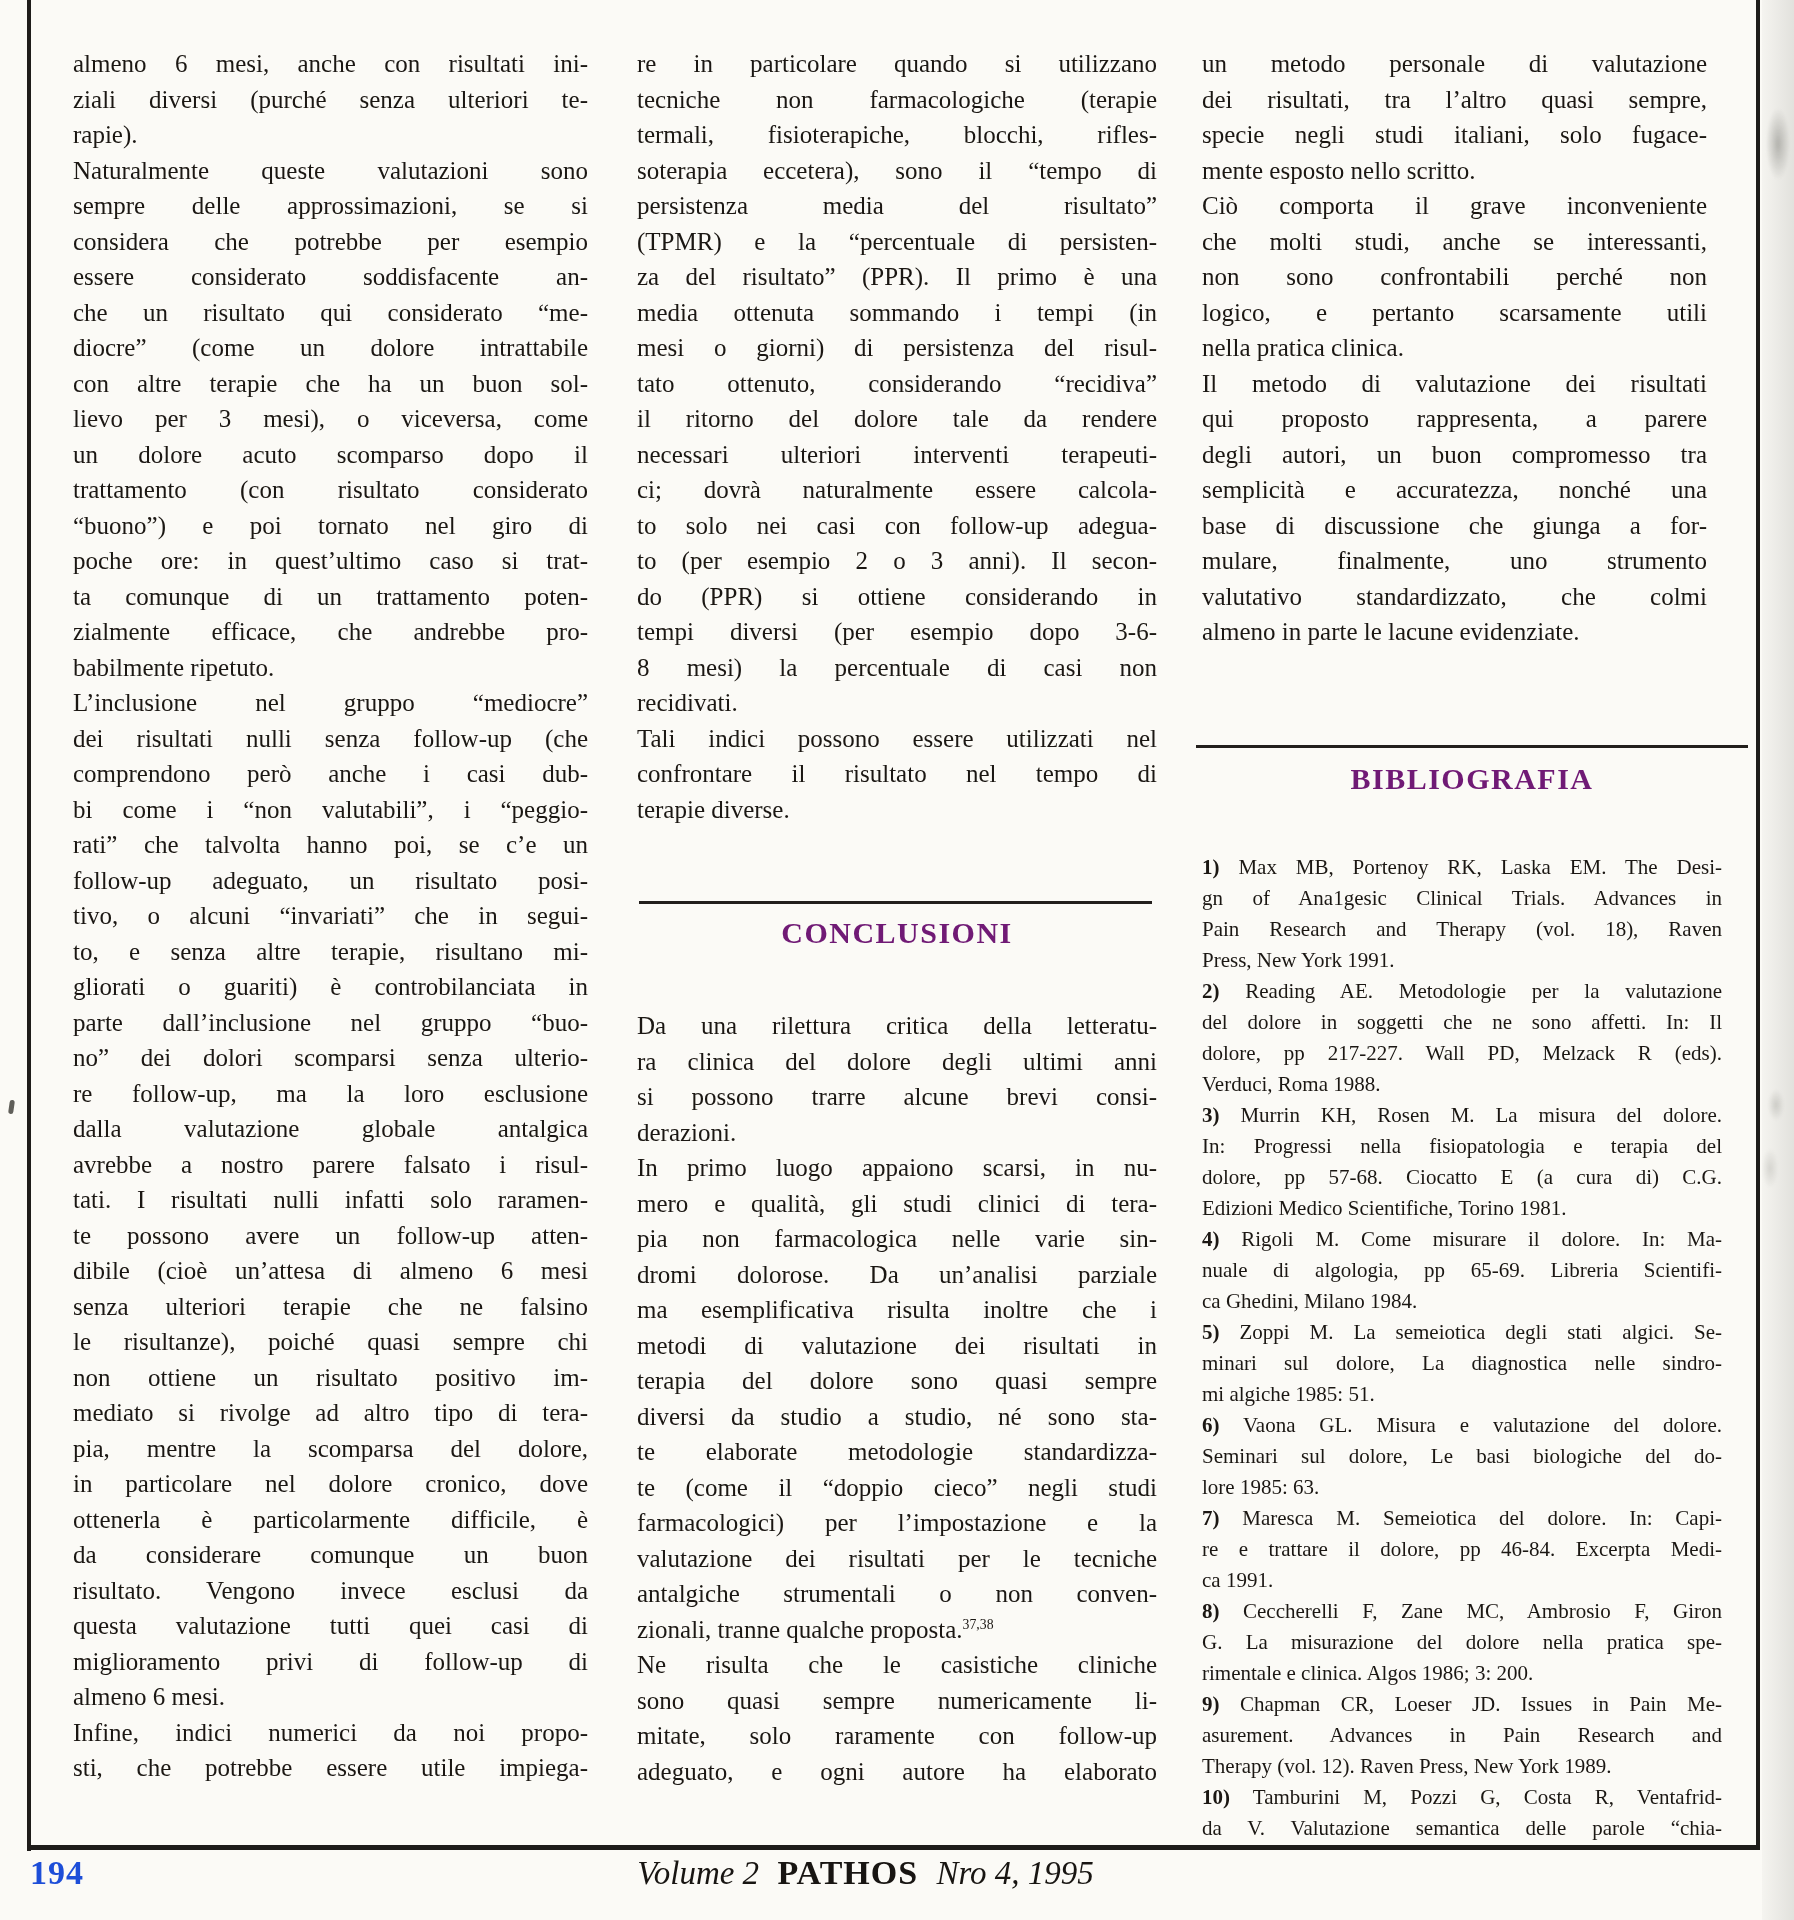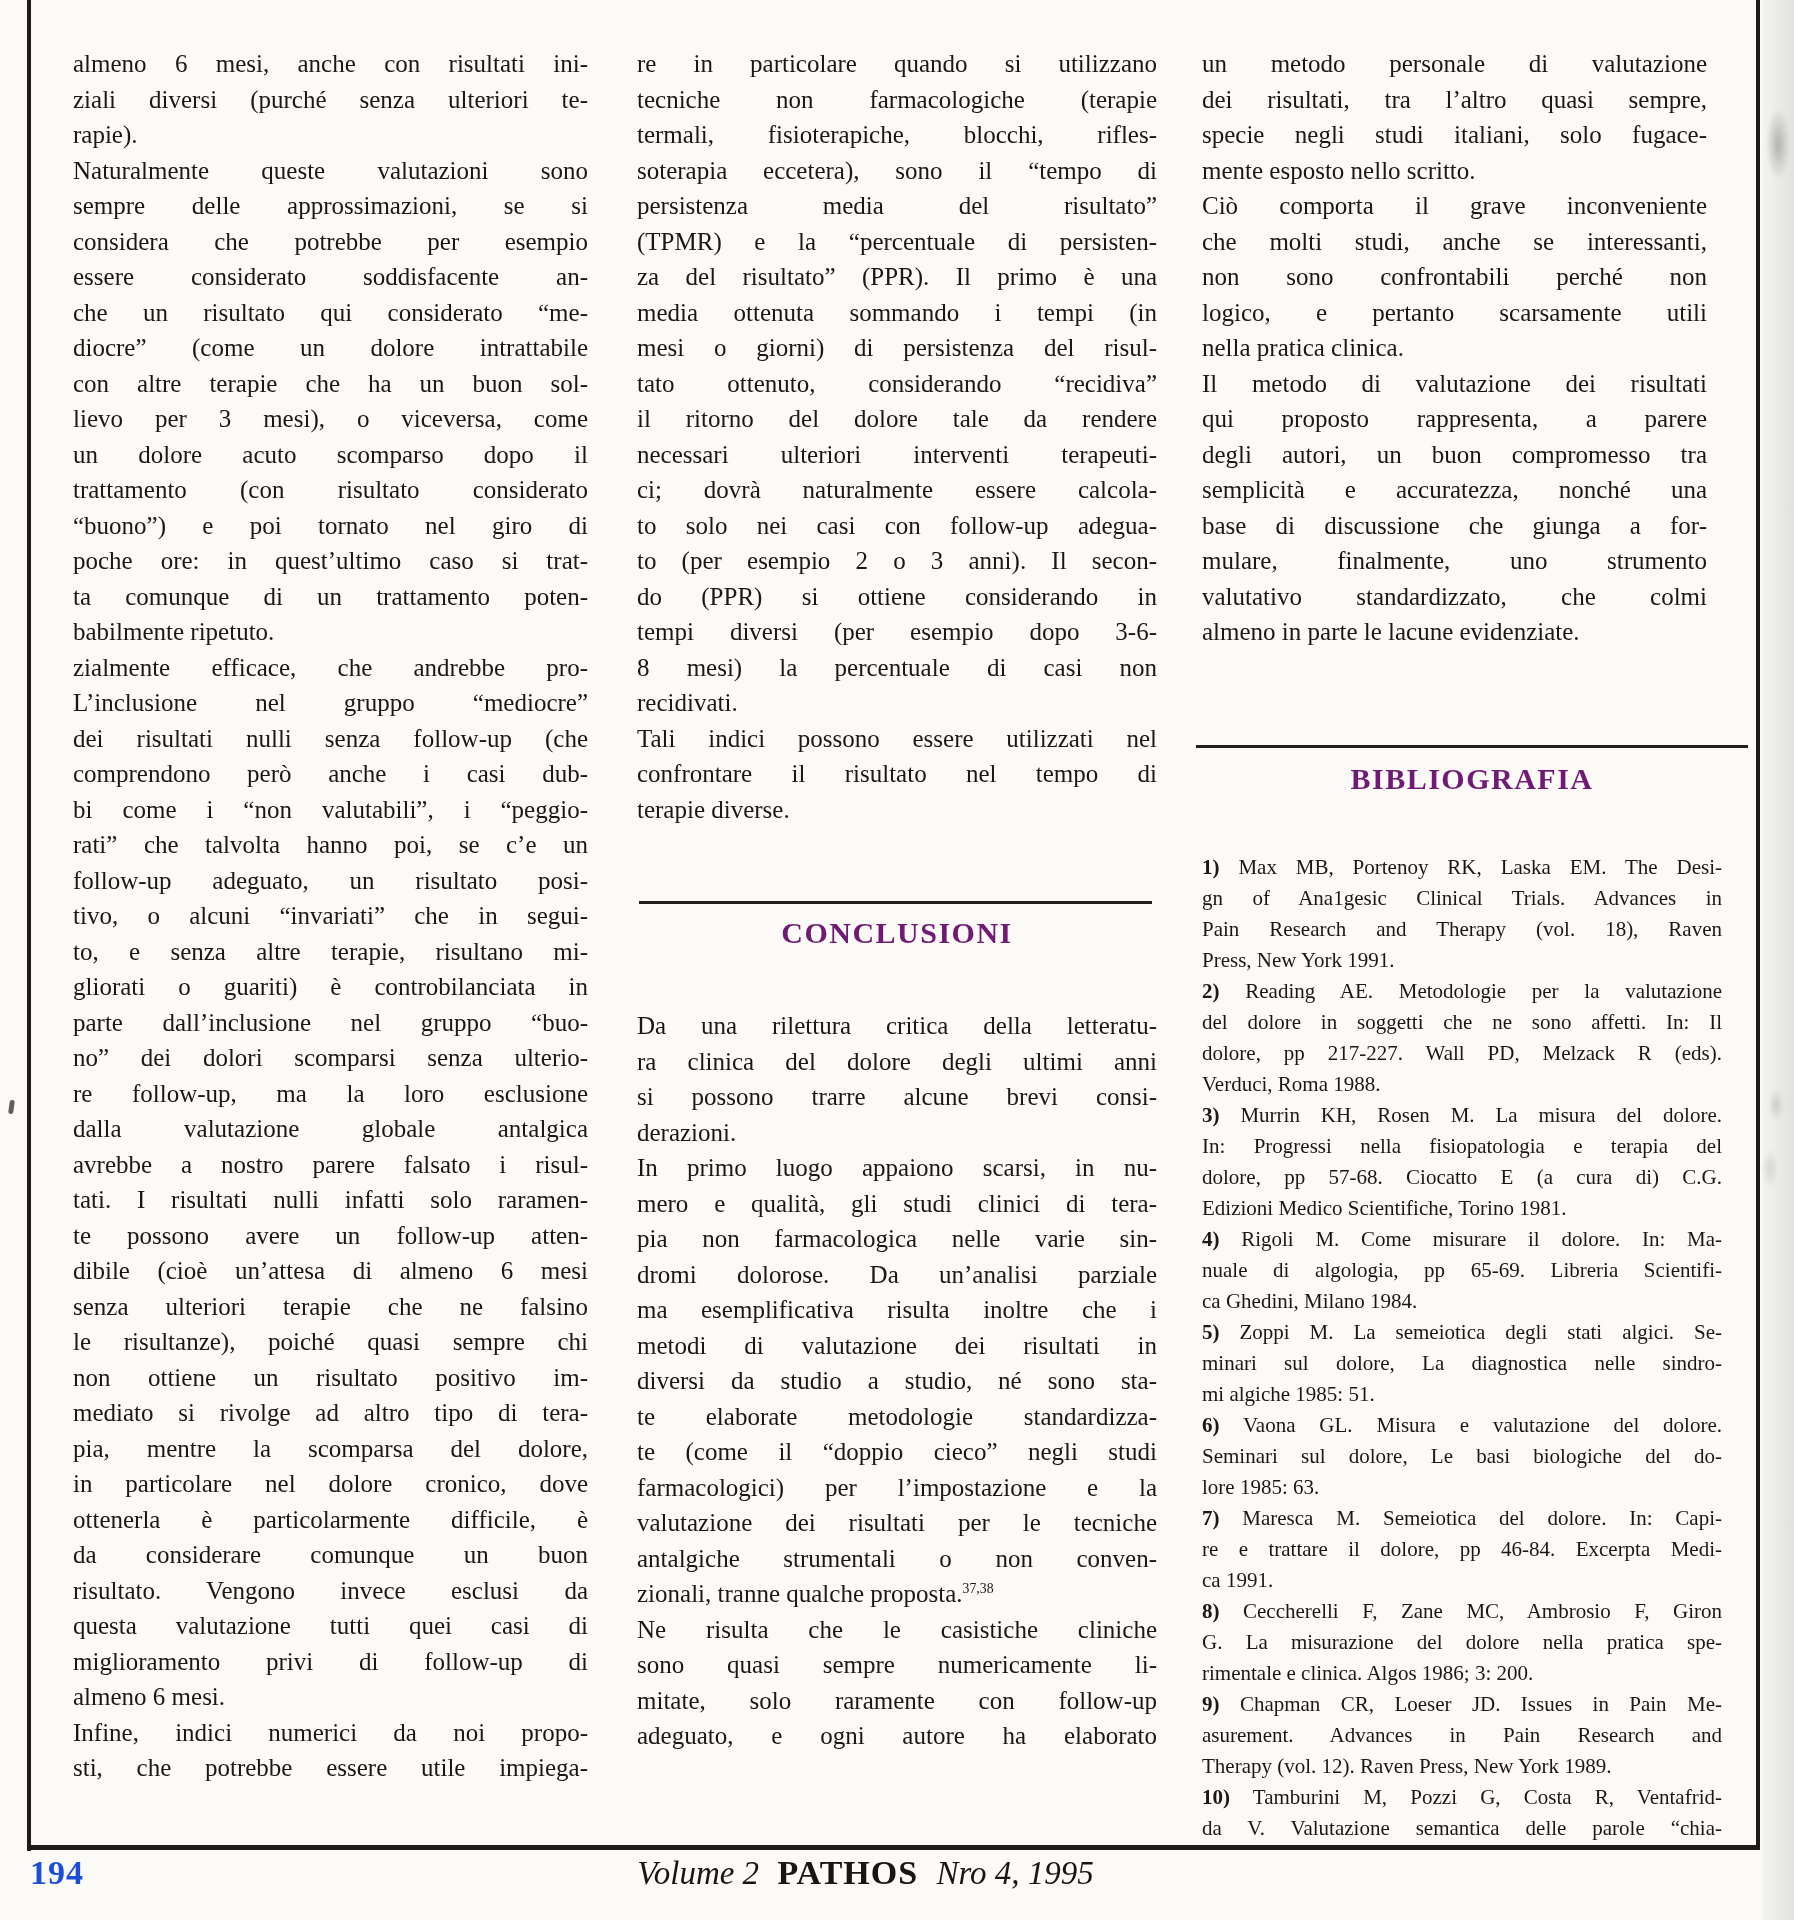--- a/index.html
+++ b/index.html
@@ -82,22 +82,22 @@
     <div class="tl">essere considerato soddisfacente an-</div>
     <div class="tl">che un risultato qui considerato “me-</div>
     <div class="tl">diocre” (come un dolore intrattabile</div>
     <div class="tl">con altre terapie che ha un buon sol-</div>
     <div class="tl">lievo per 3 mesi), o viceversa, come</div>
     <div class="tl">un dolore acuto scomparso dopo il</div>
     <div class="tl">trattamento (con risultato considerato</div>
     <div class="tl">“buono”) e poi tornato nel giro di</div>
     <div class="tl">poche ore: in quest’ultimo caso si trat-</div>
     <div class="tl">ta comunque di un trattamento poten-</div>
+    <div class="tl">zialmente efficace, che andrebbe pro-</div>
     <div class="tl last">babilmente ripetuto.</div>
-    <div class="tl">zialmente efficace, che andrebbe pro-</div>
     <div class="tl">L’inclusione nel gruppo “mediocre”</div>
     <div class="tl">dei risultati nulli senza  follow-up (che</div>
     <div class="tl">comprendono però anche i casi dub-</div>
     <div class="tl">bi come i “non  valutabili”, i “peggio-</div>
     <div class="tl">rati” che talvolta hanno poi, se c’e un</div>
     <div class="tl">follow-up adeguato, un risultato posi-</div>
     <div class="tl">tivo, o alcuni “invariati” che in segui-</div>
     <div class="tl">to, e senza altre terapie, risultano mi-</div>
     <div class="tl">gliorati o guariti) è controbilanciata in</div>
     <div class="tl">parte dall’inclusione nel gruppo “buo-</div>
@@ -154,20 +154,21 @@
     <div class="tl">Da una rilettura critica della letteratu-</div>
     <div class="tl">ra clinica del dolore degli ultimi anni</div>
     <div class="tl">si possono trarre alcune brevi consi-</div>
     <div class="tl last">derazioni.</div>
     <div class="tl">In primo luogo appaiono scarsi, in nu-</div>
     <div class="tl">mero e qualità, gli studi clinici di tera-</div>
     <div class="tl">pia non farmacologica nelle varie sin-</div>
     <div class="tl">dromi dolorose. Da un’analisi parziale</div>
     <div class="tl">ma esemplificativa risulta inoltre che i</div>
     <div class="tl">metodi di valutazione dei risultati in</div>
+    <div class="tl">terapia del dolore sono quasi sempre</div>
     <div class="tl">diversi da studio a studio, né sono sta-</div>
     <div class="tl">te elaborate metodologie standardizza-</div>
     <div class="tl">te (come il “doppio cieco” negli studi</div>
     <div class="tl">farmacologici) per l’impostazione e la</div>
     <div class="tl">valutazione dei risultati per le tecniche</div>
     <div class="tl">antalgiche strumentali o non conven-</div>
     <div class="tl last">zionali, tranne qualche proposta.<sup>37,38</sup></div>
     <div class="tl">Ne risulta che le casistiche cliniche</div>
     <div class="tl">sono quasi sempre numericamente li-</div>
     <div class="tl">mitate, solo raramente con follow-up</div>

